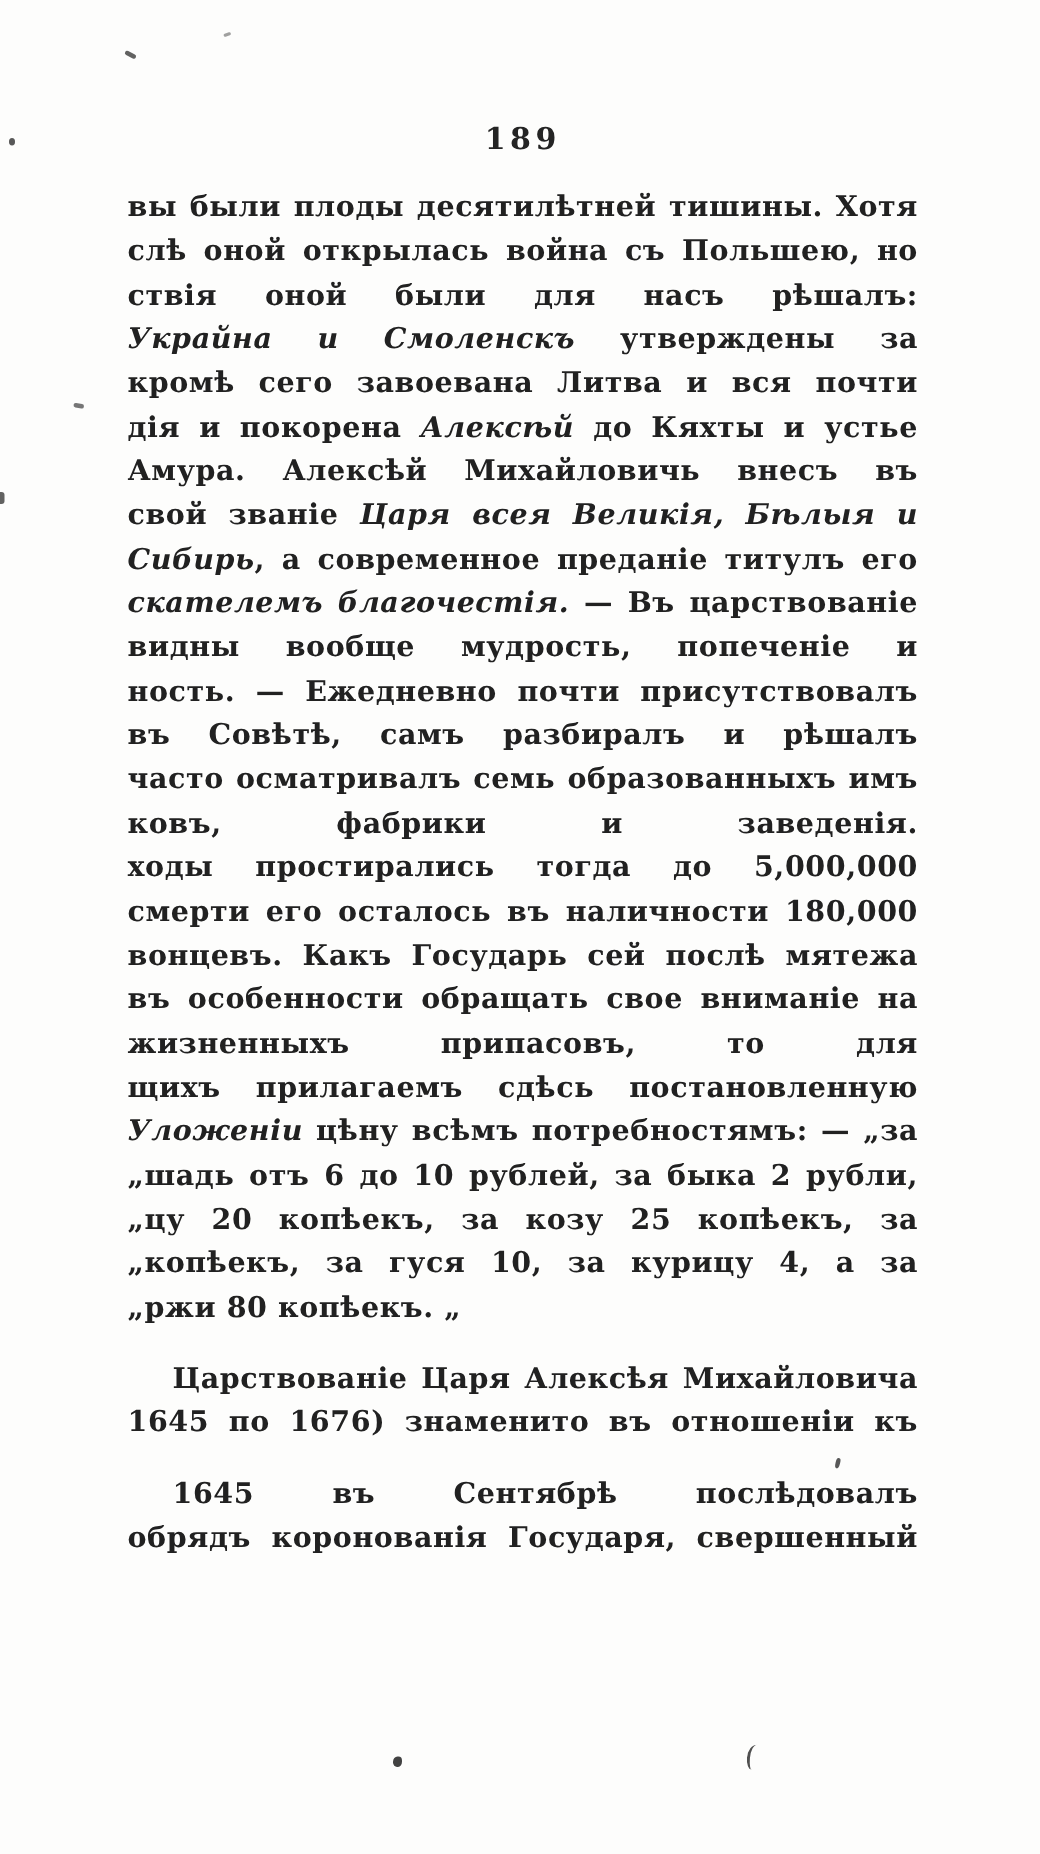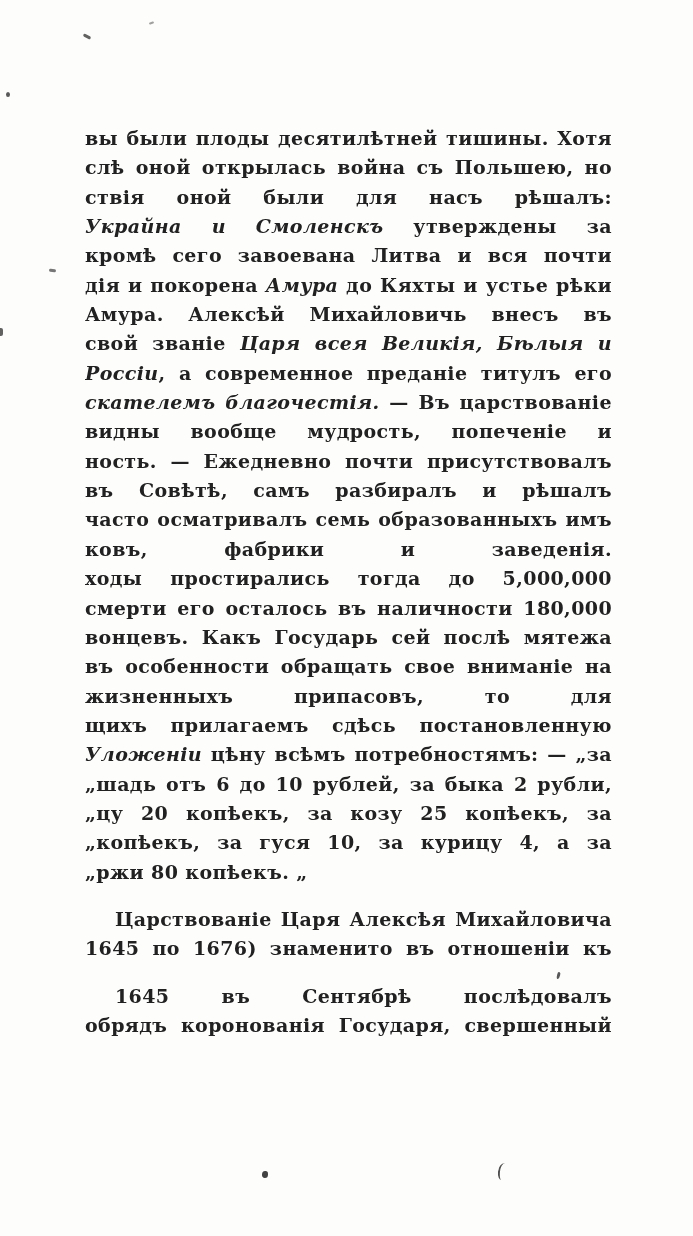--- a/index.html
+++ b/index.html
@@ -46,31 +46,32 @@
   .s6{left:262px;top:1171px;width:6px;height:7px;border-radius:50% 40% 50% 45%;opacity:.9;}
   .s7{left:498px;top:1163px;width:7px;height:17px;background:none;
       border-left:2px solid #333;border-radius:70% 0 0 40%/55% 0 0 45%;
       transform:rotate(4deg);opacity:.85;}
   .s8{left:557px;top:972px;width:3px;height:7px;border-radius:40% 40% 50% 50%;transform:rotate(14deg);opacity:.8;}
 </style>
 </head>
 <body>
 
 <div class="page">
+  <div class="pagenum">189</div>
   <div class="text-block" id="text-block">
       <div class="para">
         <div class="line"><span>вы были плоды десятилѣтней тишины. Хотя по-</span></div>
         <div class="line"><span>слѣ оной открылась война съ Польшею, но слѣд-</span></div>
         <div class="line"><span>ствія оной были для насъ рѣшалъ: </span></div>
         <div class="line"><i>Украйна и Смоленскъ</i><span> утверждены за Россіею;</span></div>
         <div class="line"><span>кромѣ сего завоевана Литва и вся почти Лифлян-</span></div>
-        <div class="line"><span>дія и покорена </span><i>Амура</i><span> до Кяхты и устье рѣки</span></div>
+        <div class="line"><span>дія и покорена </span><i>Алексѣй</i><span> до Кяхты и устье рѣки</span></div>
         <div class="line"><span>Амура. Алексѣй Михайловичь внесъ въ титулъ</span></div>
         <div class="line"><span>свой званіе </span><i>Царя всея Великія, Бѣлыя и Малыя</i></div>
-        <div class="line"><i>Россіи</i><span>, а современное преданіе титулъ его </span></div>
+        <div class="line"><i>Сибирь</i><span>, а современное преданіе титулъ его </span></div>
         <div class="line"><i>скателемъ благочестія.</i><span> — Въ царствованіе его</span></div>
         <div class="line"><span>видны вообще мудрость, попеченіе и дѣятель-</span></div>
         <div class="line"><span>ность. — Ежедневно почти присутствовалъ онъ</span></div>
         <div class="line"><span>въ Совѣтѣ, самъ разбиралъ и рѣшалъ просьбы,</span></div>
         <div class="line"><span>часто осматривалъ семь образованныхъ имъ пол-</span></div>
         <div class="line"><span>ковъ, фабрики и заведенія. Государственные до-</span></div>
         <div class="line"><span>ходы простирались тогда до 5,000,000 рублей. По</span></div>
         <div class="line"><span>смерти его осталось въ наличности 180,000 чер-</span></div>
         <div class="line"><span>вонцевъ. Какъ Государь сей послѣ мятежа началъ</span></div>
         <div class="line"><span>въ особенности обращать свое вниманіе на цѣну</span></div>

